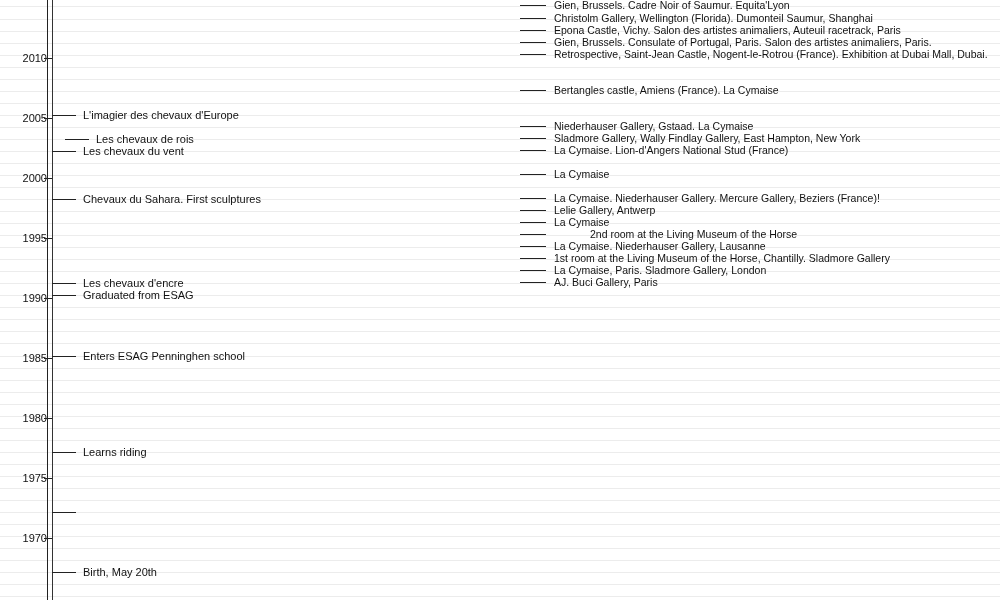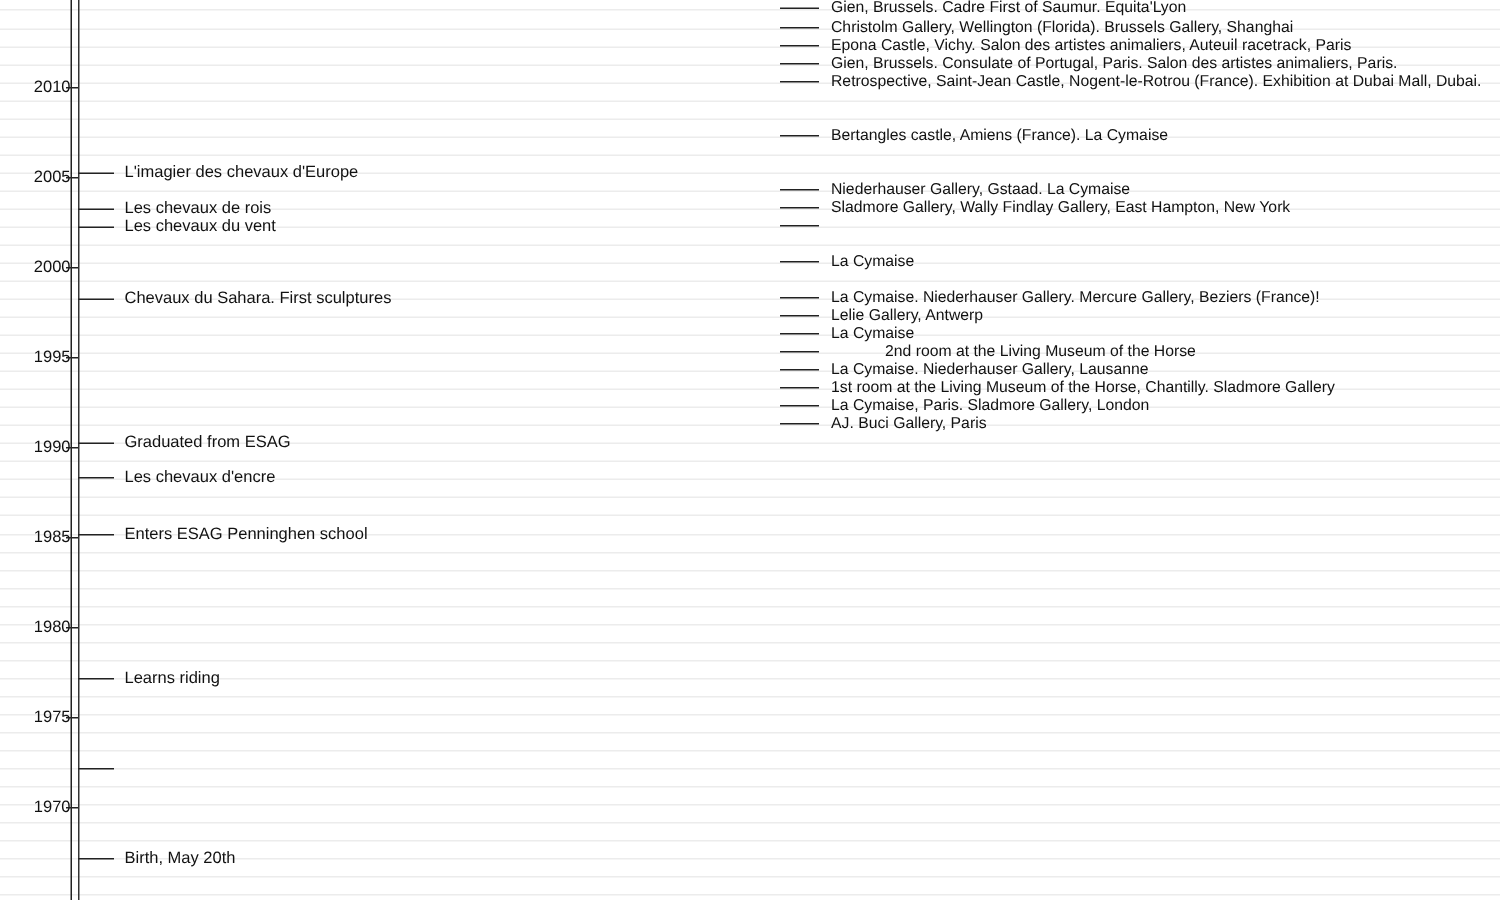--- a/index.html
+++ b/index.html
@@ -198,33 +198,33 @@
       <div class="year-wrap" style="top: 538px;">
         <div class="year-label">1970</div>
         <div class="year-tick"></div>
       </div>
     </div>
   <div id="left-events">
       <div class="left-event" style="top: 109px; justify-content: space-between;">
         <span class="dash"></span>
         <span class="txt">L'imagier des chevaux d'Europe</span>
       </div>
-      <div class="left-event" style="top: 133px;">
+      <div class="left-event" style="top: 133px; padding-left: 13px;">
         <span class="dash"></span>
         <span class="txt">Les chevaux de rois</span>
       </div>
       <div class="left-event" style="top: 145px;">
         <span class="dash"></span>
         <span class="txt">Les chevaux du vent</span>
       </div>
       <div class="left-event" style="top: 193px;">
         <span class="dash"></span>
         <span class="txt">Chevaux du Sahara. First sculptures</span>
       </div>
-      <div class="left-event" style="top: 277px; margin-top: 35px;">
+      <div class="left-event" style="top: 277px;">
         <span class="dash"></span>
         <span class="txt">Les chevaux d'encre</span>
       </div>
       <div class="left-event" style="top: 289px;">
         <span class="dash"></span>
         <span class="txt">Graduated from ESAG</span>
       </div>
       <div class="left-event" style="top: 350px;">
         <span class="dash"></span>
         <span class="txt">Enters ESAG Penninghen school</span>
@@ -237,25 +237,25 @@
         <span class="dash"></span>
       </div>
       <div class="left-event" style="top: 566px;">
         <span class="dash"></span>
         <span class="txt">Birth, May 20th</span>
       </div>
     </div>
   <div id="right-events">
       <div class="right-event" style="top: 0px;">
         <span class="dash"></span>
-        <span class="txt">Gien, Brussels. Cadre First of Saumur. Equita'Lyon</span>
+        <span class="txt">Gien, Brussels. Cadre Noir of Saumur. Equita'Lyon</span>
       </div>
       <div class="right-event" style="top: 13px;">
         <span class="dash"></span>
-        <span class="txt">Christolm Gallery, Wellington (Florida). Brussels Gallery, Shanghai</span>
+        <span class="txt">Christolm Gallery, Wellington (Florida). Dumonteil Saumur, Shanghai</span>
       </div>
       <div class="right-event" style="top: 25px;">
         <span class="dash"></span>
         <span class="txt">Epona Castle, Vichy. Salon des artistes animaliers, Auteuil racetrack, Paris</span>
       </div>
       <div class="right-event" style="top: 37px;">
         <span class="dash"></span>
         <span class="txt">Gien, Brussels. Consulate of Portugal, Paris. Salon des artistes animaliers, Paris.</span>
       </div>
       <div class="right-event" style="top: 49px;">
@@ -269,20 +269,21 @@
       <div class="right-event" style="top: 121px;">
         <span class="dash"></span>
         <span class="txt">Niederhauser Gallery, Gstaad. La Cymaise</span>
       </div>
       <div class="right-event" style="top: 133px;">
         <span class="dash"></span>
         <span class="txt">Sladmore Gallery, Wally Findlay Gallery, East Hampton, New York</span>
       </div>
       <div class="right-event" style="top: 145px;">
         <span class="dash"></span>
+        <span class="txt">La Cymaise. Lion-d'Angers National Stud (France)</span>
       </div>
       <div class="right-event" style="top: 169px;">
         <span class="dash"></span>
         <span class="txt">La Cymaise</span>
       </div>
       <div class="right-event" style="top: 193px;">
         <span class="dash"></span>
         <span class="txt">La Cymaise. Niederhauser Gallery. Mercure Gallery, Beziers (France)!</span>
       </div>
       <div class="right-event" style="top: 205px;">

